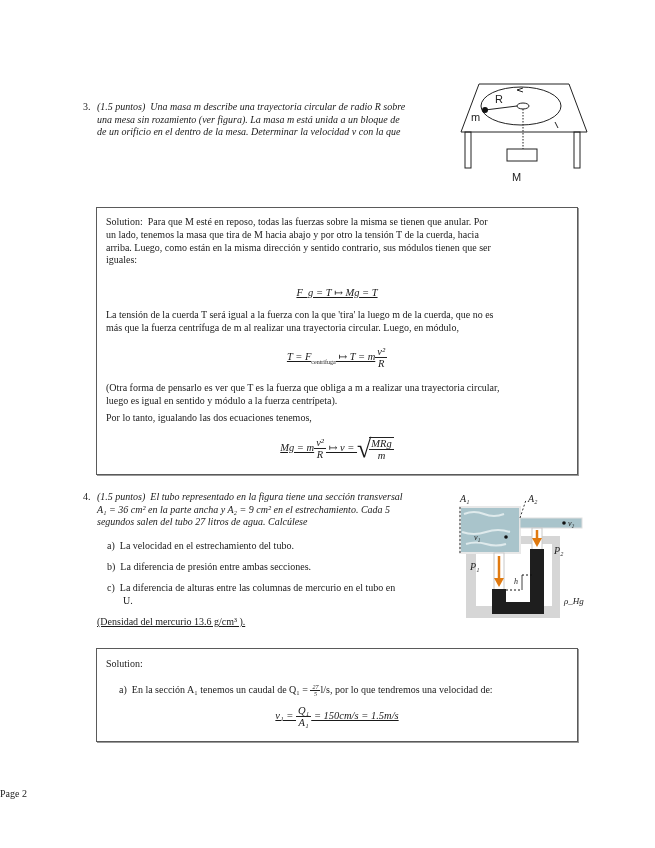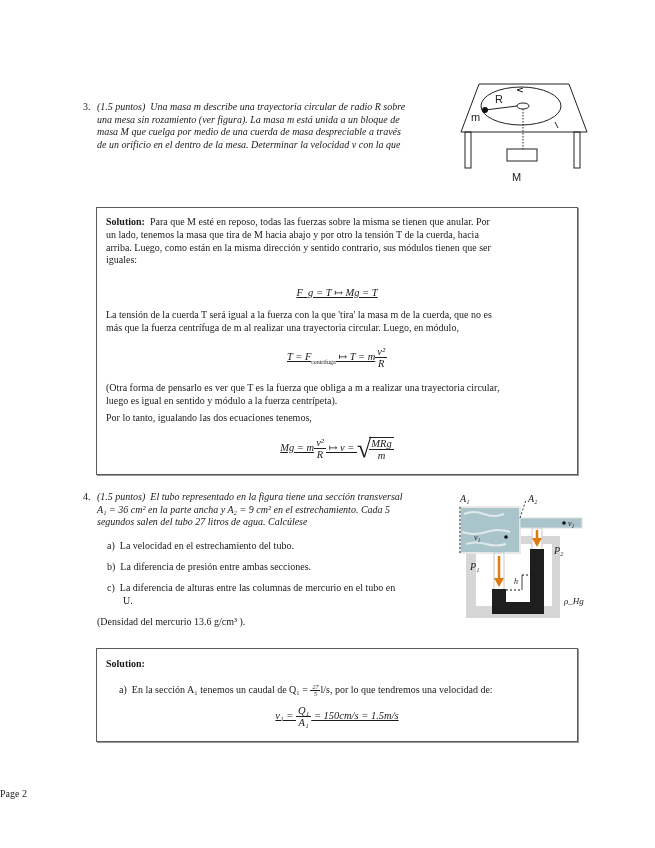--- a/index.html
+++ b/index.html
@@ -3,42 +3,41 @@
 <meta charset="utf-8">
 <style>
   html, body { margin:0; padding:0; background:#ffffff; }
   body { width:655px; height:848px; position:relative; overflow:hidden;
          font-family:"Liberation Serif","DejaVu Serif",serif; color:#1a1a1a; font-size:10px; }
   .abs { position:absolute; }
   .qtext { line-height:12.6px; font-size:10px; text-align:justify;font-style:italic; }
   .qnum { position:absolute; left:83px; font-size:10px; }
   .box { position:absolute; border:1.5px solid #5a5a5a; box-shadow:1px 1px 0 #9a9a9a; background:#fff; }
   .sol { font-size:10px; line-height:12.8px; text-align:justify; }
-  .sol b { font-weight:bold; }
+  .sol b { font-weight:normal; }
   .eq { text-align:center; font-size:10.5px; font-style:italic;text-decoration:underline; }
   .frac { display:inline-block; vertical-align:middle; text-align:center; font-style:italic; }
   .frac .num { display:block; border-bottom:0.8px solid #222; padding:0 2px; line-height:11px; }
   .frac .den { display:block; line-height:12px; padding:0 2px; }
   .sqrt { display:inline-block; vertical-align:middle; }
   .sqrt .rad { font-size:26px; font-style:normal; vertical-align:middle; line-height:26px; font-weight:200; }
   .sqrt .under { display:inline-block; border-top:0.8px solid #222; vertical-align:middle; margin-left:-2px; }
   sup, sub { font-size:7px; }
   .roman { font-style:normal; }
   .item { position:absolute; font-size:10px; line-height:12.6px; }
   .page-footer { position:absolute; top:788px; left:0; width:655px; font-size:10px; }
 </style>
 </head>
 <body>
 
 <div>
   <span class="qnum" style="top:101px;">3.</span>
   <div class="abs qtext" style="left:97px; top:101px; width:350px;">
     <div><span>(1.5 puntos)</span>&nbsp; <span>Una masa m describe una trayectoria circular de radio R sobre</span></div>
     <div>una mesa sin rozamiento (ver figura). La masa m está unida a un bloque de</div>
-    <div>masa M que cuelga por medio de una cuerda de masa despreciable a través</div>
     <div>de un orificio en el dentro de la mesa. Determinar la velocidad v con la que</div>
   </div>
 
   <svg class="abs" style="left:457px; top:80px;" width="135" height="108" viewBox="0 0 135 108">
     <g fill="none" stroke="#222" stroke-width="1">
       <polygon points="22,4 112,4 130,52 4,52"></polygon>
       <rect x="8" y="52" width="6" height="36"></rect>
       <rect x="117" y="52" width="6" height="36"></rect>
       <ellipse cx="64" cy="26" rx="40" ry="19"></ellipse>
       <ellipse cx="66" cy="26" rx="6" ry="3"></ellipse>
@@ -59,21 +58,21 @@
   <div class="abs sol" style="left:9px; top:8px; width:462px;">
     <div><b>Solution:</b>&nbsp; <span>Para que M esté en reposo, todas las fuerzas sobre la misma se tienen que anular. Por</span></div>
     <div>un lado, tenemos la masa que tira de M hacia abajo y por otro la tensión T de la cuerda, hacia</div>
     <div>arriba. Luego, como están en la misma dirección y sentido contrario, sus módulos tienen que ser</div>
     <div>iguales:</div>
   </div>
 
   <div class="abs eq" style="left:0; top:78px; width:480px;">F_g = T ↦ Mg = T</div>
 
   <div class="abs sol" style="left:9px; top:101px; width:462px;">
-    <div>La tensión de la cuerda T será igual a la fuerza con la que 'tira' la masa m de la cuerda, que no es</div>
+    <div>La tensión de la cuerda T será igual a la fuerza con la que 'tira' la luego m de la cuerda, que no es</div>
     <div>más que la fuerza centrífuga de m al realizar una trayectoria circular. Luego, en módulo,</div>
   </div>
 
   <div class="abs eq" style="left:0; top:138px; width:480px;">
     <span>T = F</span><sub class="roman" style="font-size:6px;">centrífuga</sub><span> ↦ T = m</span><span class="frac"><span class="num">v²</span><span class="den">R</span></span>
   </div>
 
   <div class="abs sol" style="left:9px; top:174px; width:462px;">
     <div>(Otra forma de pensarlo es ver que T es la fuerza que obliga a m a realizar una trayectoria circular,</div>
     <div>luego es igual en sentido y módulo a la fuerza centrípeta).</div>
@@ -96,21 +95,21 @@
   <div class="item" style="left:107px; top:540px;">
     <span>a)</span>&nbsp; <span>La velocidad en el estrechamiento del tubo.</span>
   </div>
   <div class="item" style="left:107px; top:561px;">
     <span>b)</span>&nbsp; <span>La diferencia de presión entre ambas secciones.</span>
   </div>
   <div class="item" style="left:107px; top:582px;">
     <span>c)</span>&nbsp; <span>La diferencia de alturas entre las columnas de mercurio en el tubo en</span>
   </div>
   <div class="item" style="left:123px; top:595px;">U.</div>
-  <div class="item" style="left:97px; top:616px;">(Densidad del mercurio 13.6 g/cm³ ).</div>
+  <div class="item" style="left:97px; top:616px;text-decoration:underline;">(Densidad del mercurio 13.6 g/cm³ ).</div>
 
   <svg class="abs" style="left:456px; top:492px;" width="128" height="132" viewBox="0 0 128 132">
 
     <rect x="10" y="44" width="94" height="82" fill="#d6d6d6"></rect>
     <rect x="20" y="52" width="76" height="62" fill="#ffffff"></rect>
 
     <rect x="4" y="15" width="60" height="46" fill="#a9c4cb"></rect>
     <rect x="4" y="15" width="60" height="46" fill="none" stroke="#e8e8e8" stroke-width="2"></rect>
     <path d="M8,22 q10,-4 20,0 t20,0 M6,40 q12,4 24,0 t24,0 M10,52 q10,-3 20,0 t20,0" stroke="#dfeaec" stroke-width="2" fill="none"></path>
 

